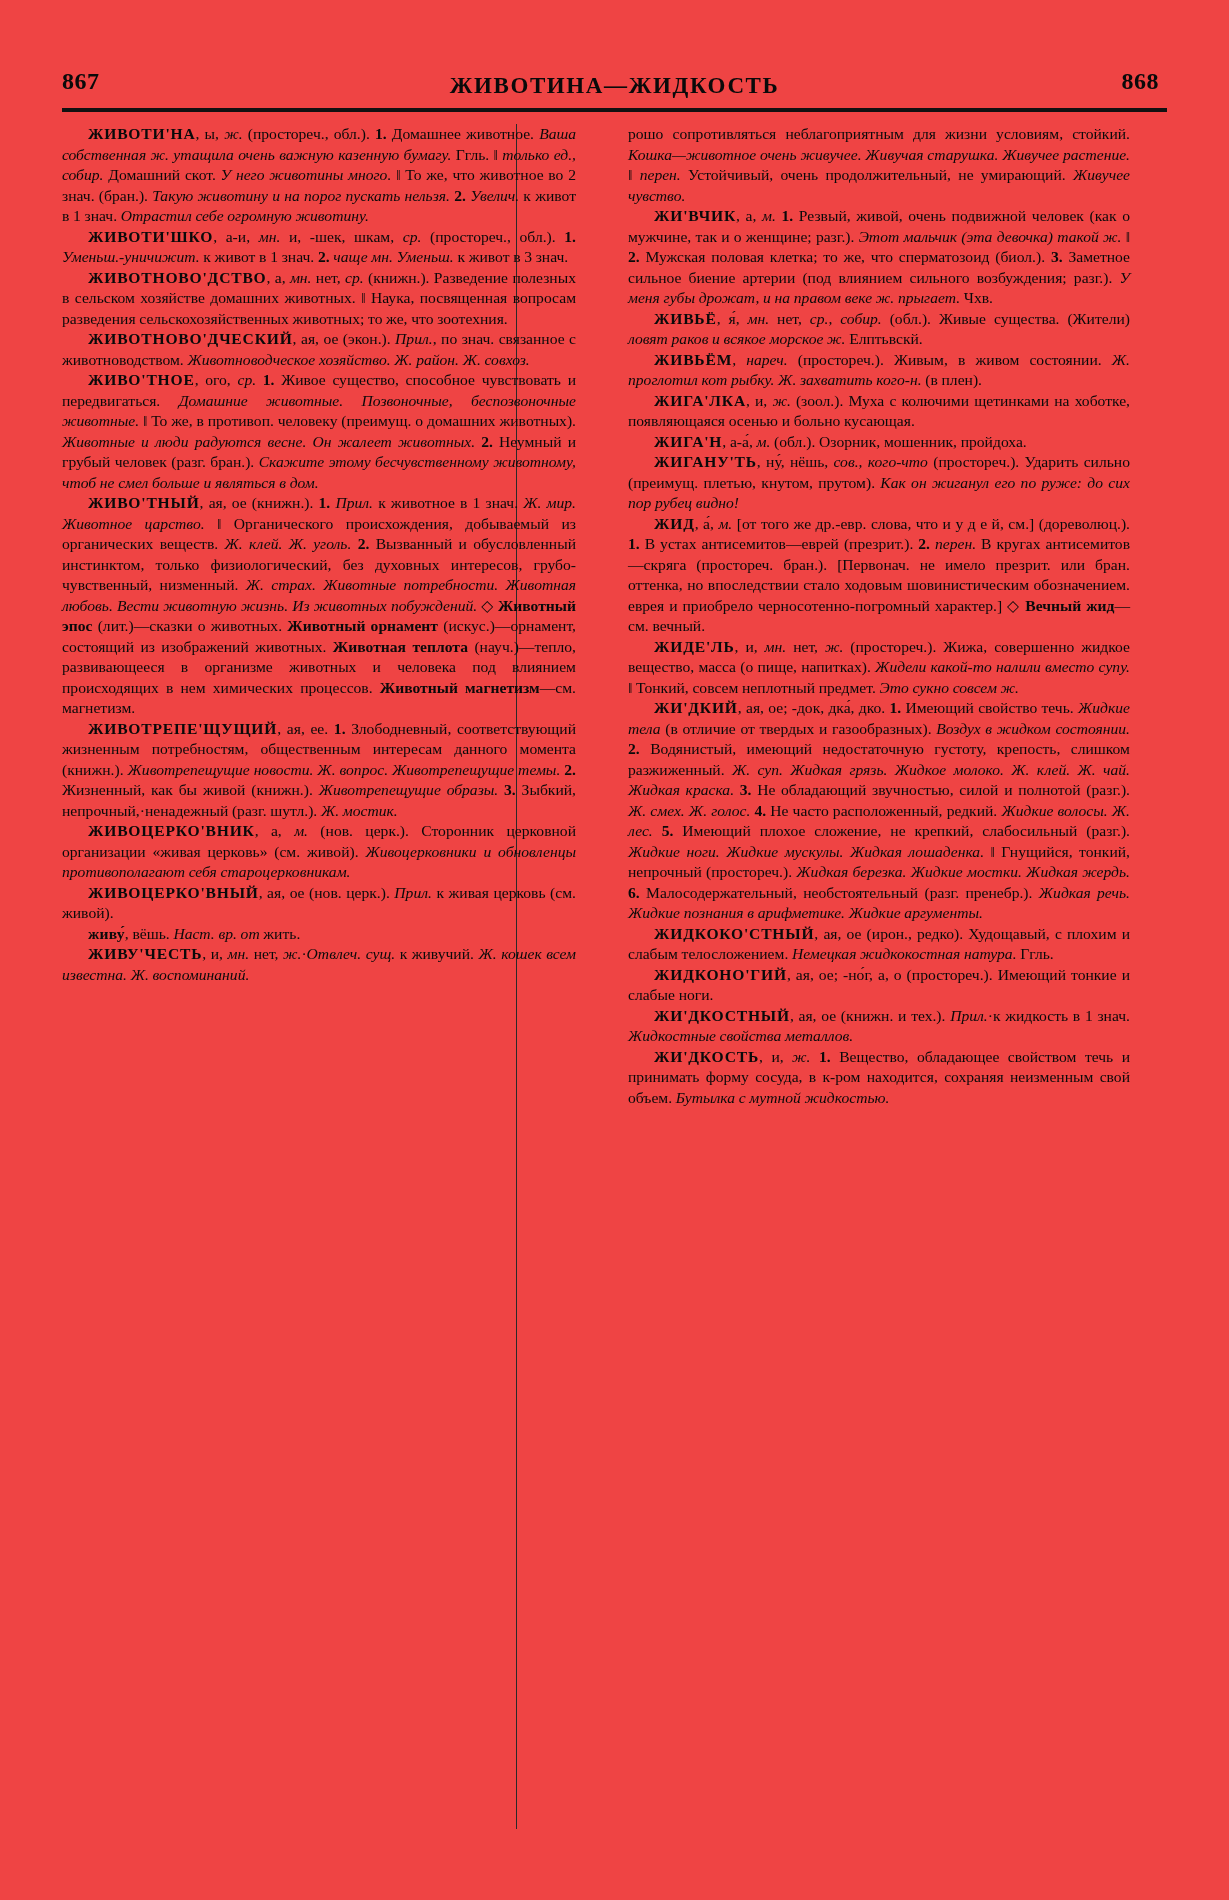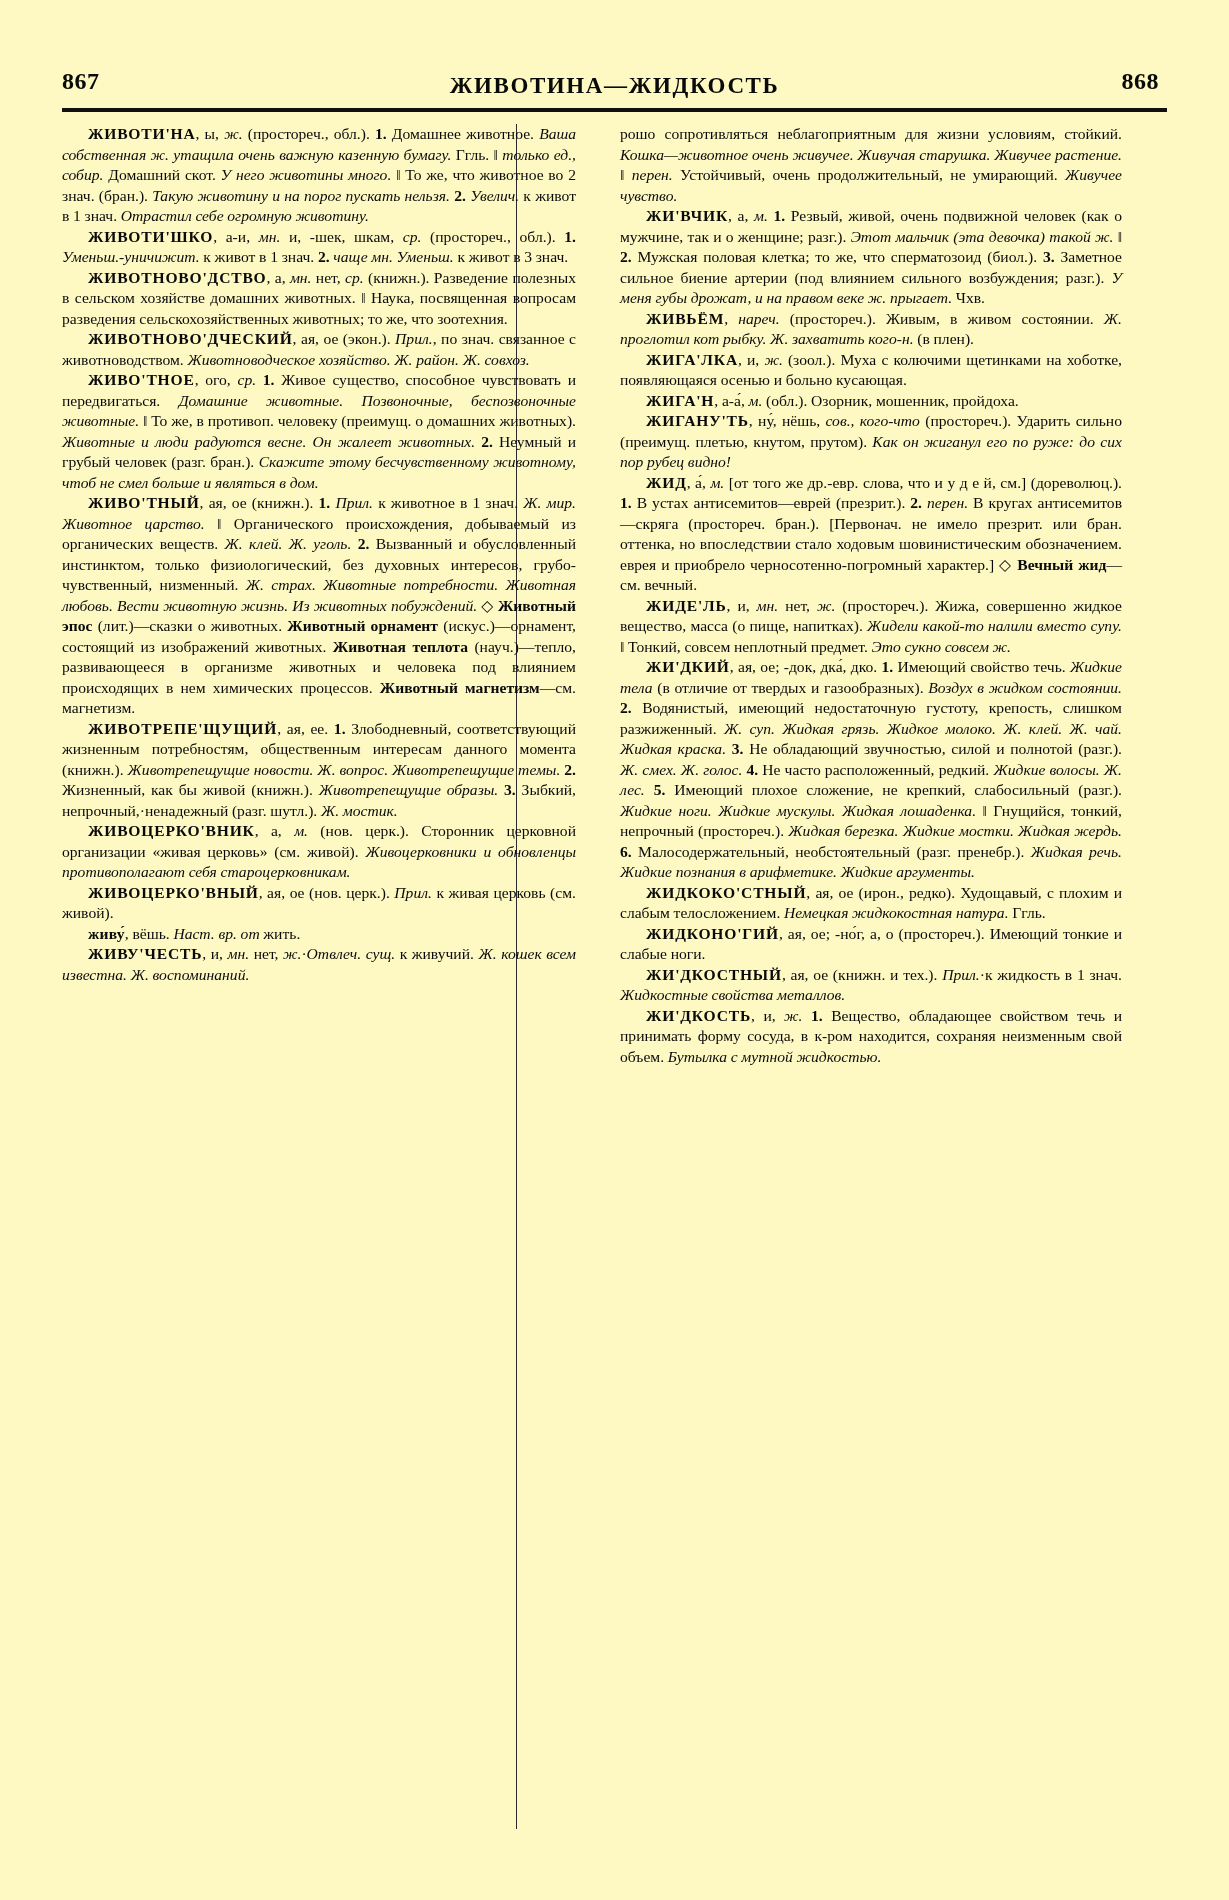--- a/index.html
+++ b/index.html
@@ -14,21 +14,21 @@
     font-family: "Liberation Serif", "DejaVu Serif", serif;
     color: #0a0a0a;
     position: relative;
     overflow: hidden;
   }
   .page {
     position: absolute;
     left: 0; top: 0;
     width: 1229px;
     height: 1900px;
-    background: #fef9c3;
+    background: #ef4444;
     box-sizing: border-box;
     padding: 0;
   }
   
   .running-head {
     position: absolute;
     left: 62px;
     top: 68px;
     width: 1105px;
     height: 36px;
@@ -63,21 +63,21 @@
     box-sizing: border-box;
   }
   
   .columns {
     position: absolute;
     left: 62px;
     top: 124px;
     width: 1105px;
     height: 1710px;
     display: flex;
-    gap: 0;
+    gap: 8px;
   }
   .col {
     width: 530px;
     box-sizing: border-box;
   }
   .col-left  { padding-right: 16px; }
   .col-right { padding-left: 28px; }
   .col-rule {
     position: absolute;
     left: 516px;
@@ -126,20 +126,21 @@
         <p class="entry"><span class="hw">ЖИВО'ТНЫЙ</span><span>, ая, ое (книжн.). <b>1.</b> <i>Прил.</i> к животное в 1 знач. <i>Ж. мир. Животное царство.</i> ‖ Органического происхождения, добываемый из органических веществ. <i>Ж. клей. Ж. уголь.</i> <b>2.</b> Вызванный и обусловленный инстинктом, только физиологический, без духовных интересов, грубо-чувственный, низменный. <i>Ж. страх. Животные потребности. Животная любовь. Вести животную жизнь. Из животных побуждений.</i> ◇ <b>Животный эпос</b> (лит.)—сказки о животных. <b>Животный орнамент</b> (искус.)—орнамент, состоящий из изображений животных. <b>Животная теплота</b> (науч.)—тепло, развивающееся в организме животных и человека под влиянием происходящих в нем химических процессов. <b>Животный магнетизм</b>—см. магнетизм.</span></p>
         <p class="entry"><span class="hw">ЖИВОТРЕПЕ'ЩУЩИЙ</span><span>, ая, ее. <b>1.</b> Злободневный, соответствующий жизненным потребностям, общественным интересам данного момента (книжн.). <i>Животрепещущие новости. Ж. вопрос. Животрепещущие темы.</i> <b>2.</b> Жизненный, как бы живой (книжн.). <i>Животрепещущие образы.</i> <b>3.</b> Зыбкий, непрочный,·ненадежный (разг. шутл.). <i>Ж. мостик.</i></span></p>
         <p class="entry"><span class="hw">ЖИВОЦЕРКО'ВНИК</span><span>, а, <i>м.</i> (нов. церк.). Сторонник церковной организации «живая церковь» (см. живой). <i>Живоцерковники и обновленцы противополагают себя староцерковникам.</i></span></p>
         <p class="entry"><span class="hw">ЖИВОЦЕРКО'ВНЫЙ</span><span>, ая, ое (нов. церк.). <i>Прил.</i> к живая церковь (см. живой).</span></p>
         <p class="entry"><span class="hw" style="letter-spacing: 0.2px;">живу́</span><span>, вёшь. <i>Наст. вр. от</i> жить.</span></p>
         <p class="entry"><span class="hw">ЖИВУ'ЧЕСТЬ</span><span>, и, <i>мн.</i> нет, <i>ж.</i>·<i>Отвлеч. сущ.</i> к живучий. <i>Ж. кошек всем известна. Ж. воспоминаний.</i></span></p>
       </div>
     <div class="col col-right" id="col-right">
         <p class="entry cont"><span>рошо сопротивляться неблагоприятным для жизни условиям, стойкий. <i>Кошка—животное очень живучее. Живучая старушка. Живучее растение.</i> ‖ <i>перен.</i> Устойчивый, очень продолжительный, не умирающий. <i>Живучее чувство.</i></span></p>
         <p class="entry"><span class="hw">ЖИ'ВЧИК</span><span>, а, <i>м.</i> <b>1.</b> Резвый, живой, очень подвижной человек (как о мужчине, так и о женщине; разг.). <i>Этот мальчик (эта девочка) такой ж.</i> ‖ <b>2.</b> Мужская половая клетка; то же, что сперматозоид (биол.). <b>3.</b> Заметное сильное биение артерии (под влиянием сильного возбуждения; разг.). <i>У меня губы дрожат, и на правом веке ж. прыгает.</i> Чхв.</span></p>
+        <p class="entry"><span class="hw">ЖИВЬЁ</span><span>, я́, <i>мн.</i> нет, <i>ср., собир.</i> (обл.). Живые существа. (Жители) <i>ловят раков и всякое морское ж.</i> Елптьвскй.</span></p>
         <p class="entry"><span class="hw">ЖИВЬЁМ</span><span>, <i>нареч.</i> (простореч.). Живым, в живом состоянии. <i>Ж. проглотил кот рыбку. Ж. захватить кого-н.</i> (в плен).</span></p>
         <p class="entry"><span class="hw">ЖИГА'ЛКА</span><span>, и, <i>ж.</i> (зоол.). Муха с колючими щетинками на хоботке, появляющаяся осенью и больно кусающая.</span></p>
         <p class="entry"><span class="hw">ЖИГА'Н</span><span>, а-а́, <i>м.</i> (обл.). Озорник, мошенник, пройдоха.</span></p>
         <p class="entry"><span class="hw">ЖИГАНУ'ТЬ</span><span>, ну́, нёшь, <i>сов., кого-что</i> (простореч.). Ударить сильно (преимущ. плетью, кнутом, прутом). <i>Как он жиганул его по руже: до сих пор рубец видно!</i></span></p>
         <p class="entry"><span class="hw">ЖИД</span><span>, а́, <i>м.</i> [от того же др.-евр. слова, что и у д е й, см.] (дореволюц.). <b>1.</b> В устах антисемитов—еврей (презрит.). <b>2.</b> <i>перен.</i> В кругах антисемитов—скряга (простореч. бран.). [Первонач. не имело презрит. или бран. оттенка, но впоследствии стало ходовым шовинистическим обозначением. еврея и приобрело черносотенно-погромный характер.] ◇ <b>Вечный жид</b>—см. вечный.</span></p>
         <p class="entry"><span class="hw">ЖИДЕ'ЛЬ</span><span>, и, <i>мн.</i> нет, <i>ж.</i> (простореч.). Жижа, совершенно жидкое вещество, масса (о пище, напитках). <i>Жидели какой-то налили вместо супу.</i> ‖ Тонкий, совсем неплотный предмет. <i>Это сукно совсем ж.</i></span></p>
         <p class="entry"><span class="hw">ЖИ'ДКИЙ</span><span>, ая, ое; -док, дка́, дко. <b>1.</b> Имеющий свойство течь. <i>Жидкие тела</i> (в отличие от твердых и газообразных). <i>Воздух в жидком состоянии.</i> <b>2.</b> Водянистый, имеющий недостаточную густоту, крепость, слишком разжиженный. <i>Ж. суп. Жидкая грязь. Жидкое молоко. Ж. клей. Ж. чай. Жидкая краска.</i> <b>3.</b> Не обладающий звучностью, силой и полнотой (разг.). <i>Ж. смех. Ж. голос.</i> <b>4.</b> Не часто расположенный, редкий. <i>Жидкие волосы. Ж. лес.</i> <b>5.</b> Имеющий плохое сложение, не крепкий, слабосильный (разг.). <i>Жидкие ноги. Жидкие мускулы. Жидкая лошаденка.</i> ‖ Гнущийся, тонкий, непрочный (простореч.). <i>Жидкая березка. Жидкие мостки. Жидкая жердь.</i> <b>6.</b> Малосодержательный, необстоятельный (разг. пренебр.). <i>Жидкая речь. Жидкие познания в арифметике. Жидкие аргументы.</i></span></p>
         <p class="entry"><span class="hw">ЖИДКОКО'СТНЫЙ</span><span>, ая, ое (ирон., редко). Худощавый, с плохим и слабым телосложением. <i>Немецкая жидкокостная натура.</i> Ггль.</span></p>
         <p class="entry"><span class="hw">ЖИДКОНО'ГИЙ</span><span>, ая, ое; -но́г, а, о (простореч.). Имеющий тонкие и слабые ноги.</span></p>
         <p class="entry"><span class="hw">ЖИ'ДКОСТНЫЙ</span><span>, ая, ое (книжн. и тех.). <i>Прил.</i>·к жидкость в 1 знач. <i>Жидкостные свойства металлов.</i></span></p>

